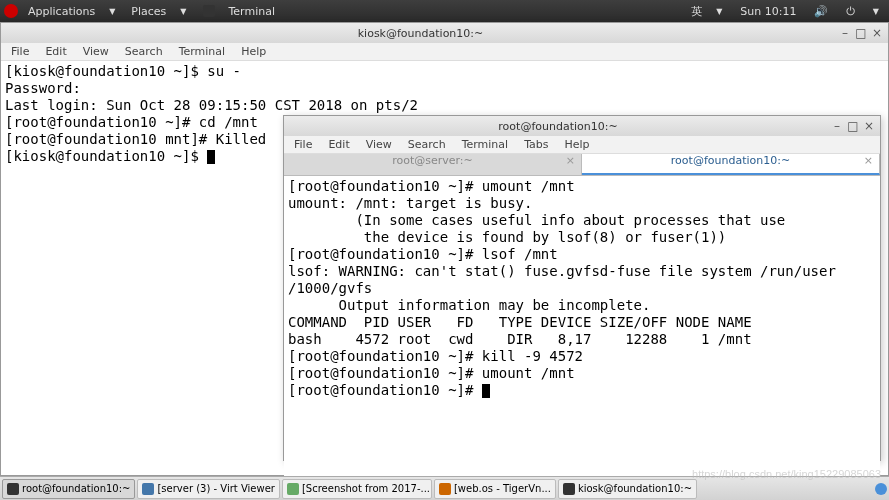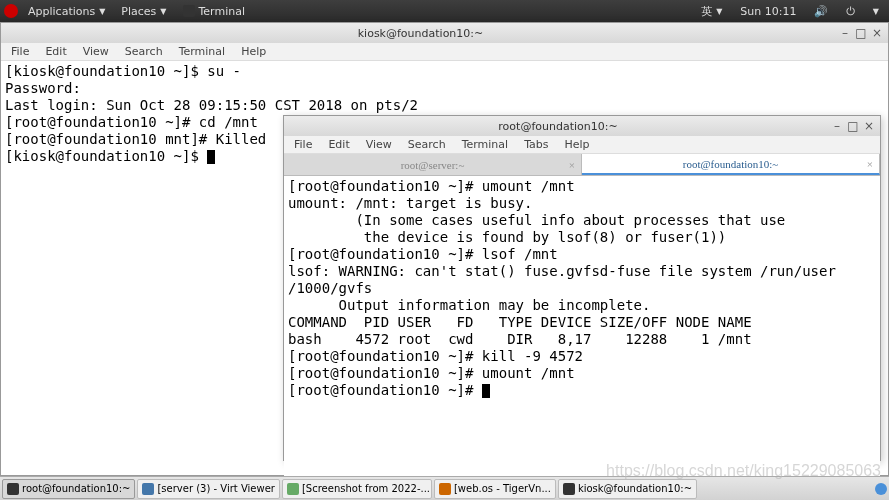--- a/index.html
+++ b/index.html
@@ -1,42 +1,42 @@
 <!DOCTYPE html>
 <html><head>
 <meta charset="utf-8">
 <style>
 * { margin: 0; padding: 0; box-sizing: border-box; }
 body { font-family: "DejaVu Sans", Arial, sans-serif; font-size: 11px; background: #eaeaea; width: 889px; height: 500px; position: relative; overflow: hidden; }
 .top-panel { height: 22px; background: linear-gradient(#3e3e3e,#2a2a2a); color: #ddd; display: flex; align-items: center; padding: 0 4px; font-size: 11px; }
 .top-panel .left { display: flex; align-items: center; gap: 4px; }
-.top-panel .menu-item { padding: 2px 6px; cursor: pointer; display: flex; align-items: center; gap: 4px; }
+.top-panel .menu-item { padding: 2px 6px; cursor: pointer; display: flex; align-items: center; gap: 14px; }
 .top-panel .spacer { flex: 1; }
 .top-panel .right { display: flex; align-items: center; gap: 6px; }
 .redhat-icon { width:14px;height:14px;background:#c00;border-radius:50%; }
 .caret { font-size: 8px; }
 .window { position: absolute; background: #fff; border: 1px solid #999; box-shadow: 2px 2px 8px rgba(0,0,0,.2); }
 .titlebar { height: 20px; background: linear-gradient(#ececec,#d8d8d8); display: flex; align-items: center; padding: 0 4px; font-size: 11px; color: #333; }
 .titlebar .title { flex: 1; text-align: center; }
 .titlebar .btn { width: 14px; height: 14px; text-align: center; line-height: 14px; cursor: pointer; margin-left: 2px; color: #555; font-size: 12px; }
 .menubar { height: 18px; background: #f2f2f2; display: flex; align-items: center; padding: 0 4px; gap: 4px; border-bottom: 1px solid #ddd; text-align: center; }
 .menubar .item { padding: 1px 6px; cursor: pointer; font-size: 11px; color: #444; }
 .term-body { font-family: "DejaVu Sans Mono","Courier New",monospace; font-size: 14px; line-height: 17px; white-space: pre; color: #000; background: #fff; padding: 2px 4px; overflow: hidden; }
 .tabbar { height: 22px; display: flex; border-bottom: 1px solid #bbb; background: #d9d9d9; }
-.tab { flex: 1; display: flex; align-items: center; justify-content: center; border-right: 1px solid #bbb; position: relative; font-size: 11px; cursor: pointer; font-family: Liberation Serif, serif; }
+.tab { flex: 1; display: flex; justify-content: center; border-right: 1px solid #bbb; position: relative; font-size: 11px; cursor: pointer; }
 .tab.active { background: #fff; border-bottom: 2px solid #4a90d9; color: #2a5d8f; }
 .tab.inactive { color: #888; }
 .tab .x { position: absolute; right: 6px; color: #999; cursor: pointer; }
 .bottom-panel { position: absolute; bottom: 0; left: 0; right: 0; height: 24px; background: linear-gradient(#e6e6e6,#d2d2d2); border-top: 1px solid #aaa; display: flex; align-items: center; padding: 0 2px; gap: 2px; }
 .taskbtn { height: 20px; display: flex; align-items: center; gap: 3px; border: 1px solid #bbb; background: #f0f0f0; padding: 0 4px; font-size: 10px; cursor: pointer; border-radius: 2px; min-width: 100px; max-width: 150px; overflow: hidden; white-space: nowrap; }
 .taskbtn.active { background: #d8d8d8; border-color: #999; }
 .tinyicon { width:12px;height:12px;background:#ccc;border-radius:2px;flex-shrink:0; }
 .switcher { margin-left: auto; width: 12px; height: 12px; background: #4a90d9; border-radius: 50%; }
 .cursor-blk { display:inline-block; width:8px; height:14px; background:#000; vertical-align:text-bottom; }
-.watermark { position:absolute; bottom:20px; right:8px; color:#bbb; font-size:16px; font-family:sans-serif; opacity:.6; pointer-events:none; }
+.watermark { position:absolute; bottom:20px; right:8px; color:#bbb; font-size:11px; font-family:sans-serif; opacity:.6; pointer-events:none; }
 </style>
 </head>
 <body>
 
 <div class="top-panel">
   <div class="left">
     <span class="redhat-icon"></span>
     <span class="menu-item">
         <span>Applications</span> 
         <span class="caret">▼</span>
@@ -133,21 +133,21 @@
   <div class="taskbtn active">
       <span class="tinyicon" style="background:#333"></span>
       <span>root@foundation10:~</span>
     </div>
   <div class="taskbtn">
       <span class="tinyicon" style="background:#47a"></span>
       <span>[server (3) - Virt Viewer</span>
     </div>
   <div class="taskbtn">
       <span class="tinyicon" style="background:#6a6"></span>
-      <span>[Screenshot from 2022-...</span>
+      <span>[Screenshot from 2017-...</span>
     </div>
   <div class="taskbtn">
       <span class="tinyicon" style="background:#c60"></span>
       <span>[web.os - TigerVn...</span>
     </div>
   <div class="taskbtn">
       <span class="tinyicon" style="background:#333"></span>
       <span>kiosk@foundation10:~</span>
     </div>
   <div class="switcher"></div>

